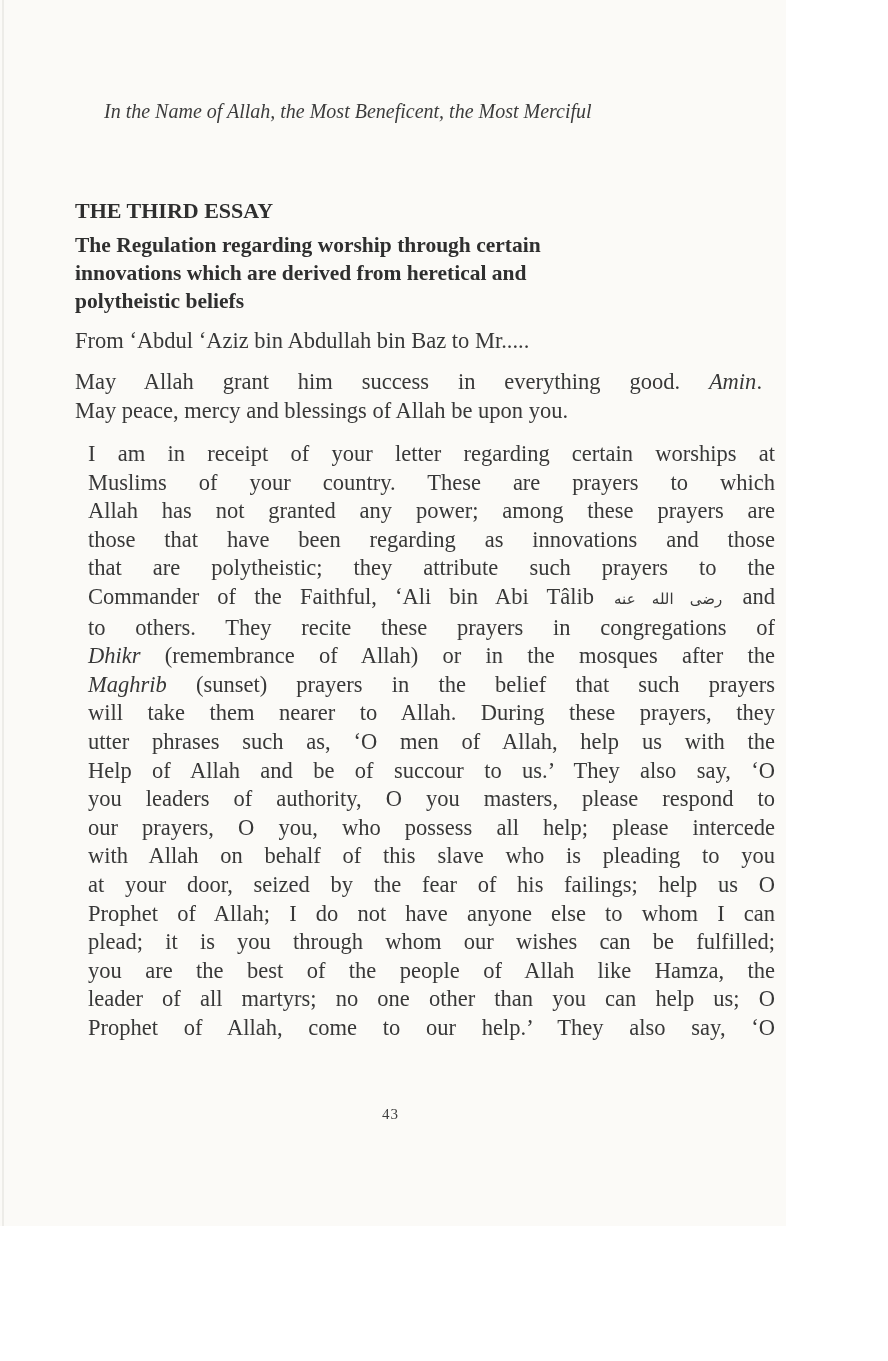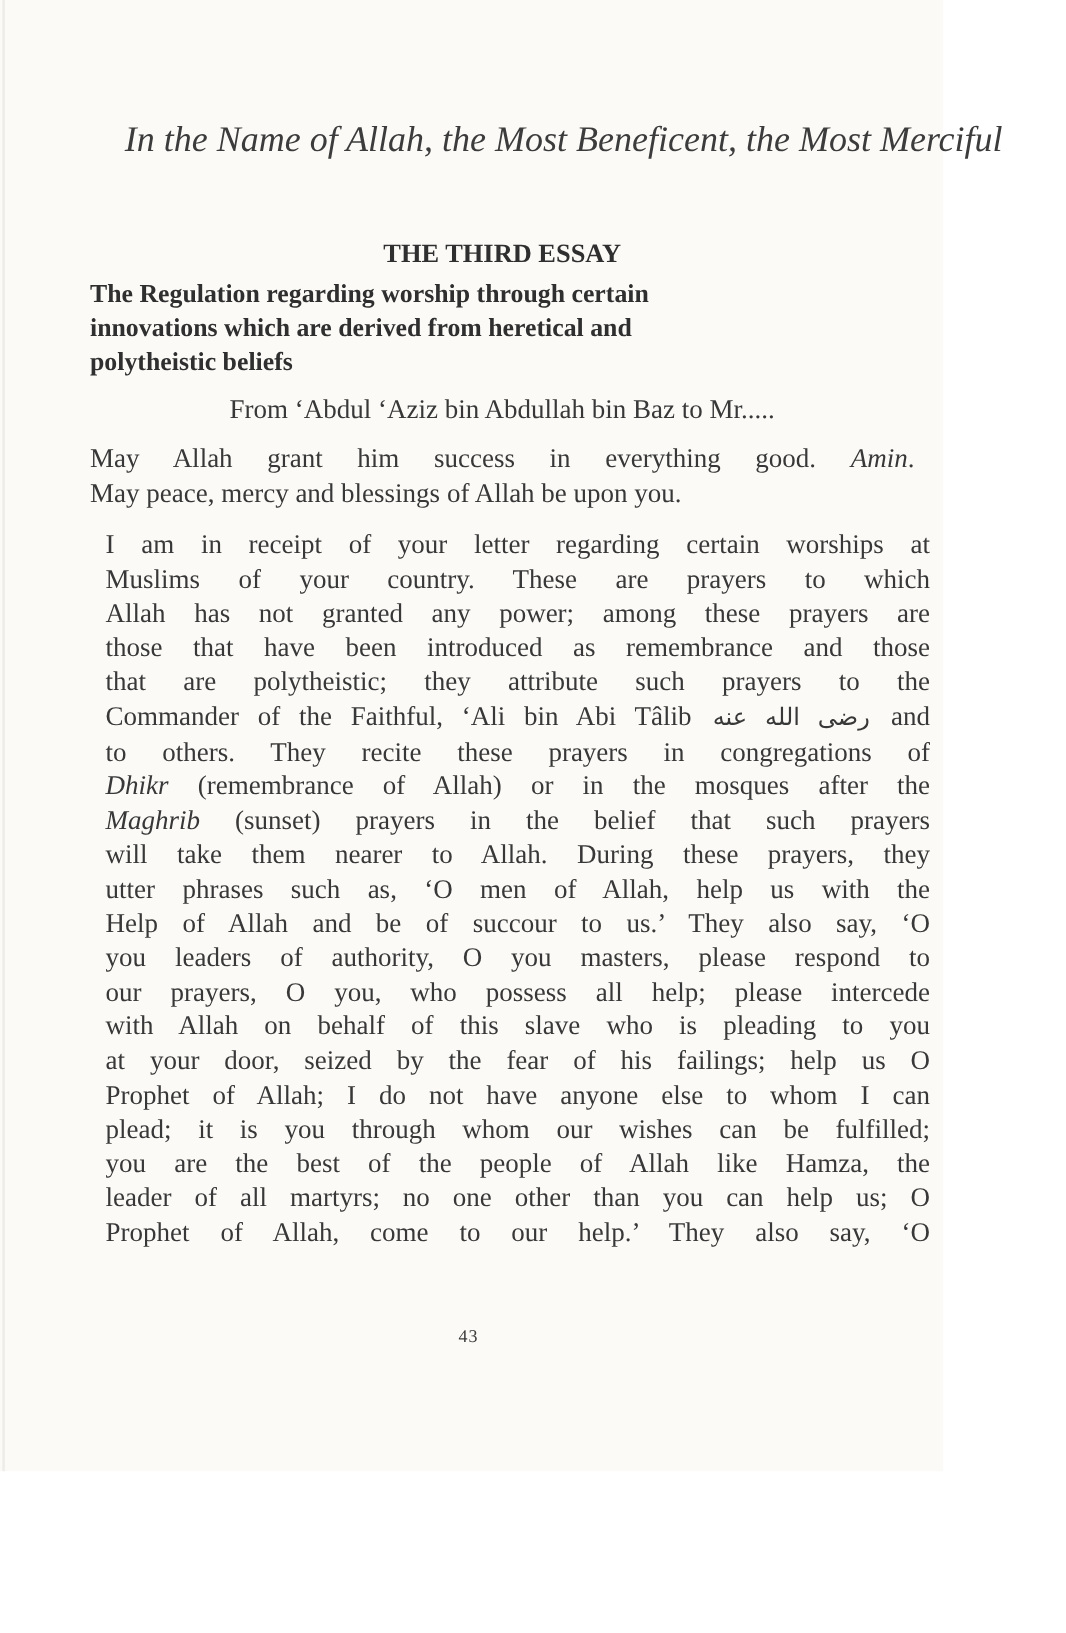--- a/index.html
+++ b/index.html
@@ -11,47 +11,46 @@
   .scan-area{
     position:absolute;left:0;top:0;width:786px;height:1226px;
     background:#fbfaf7;
   }
   .edge-line{
     position:absolute;left:2px;top:0;width:2px;height:1226px;
     background:#edecе8;background:#edece8;
   }
   .bismillah{
     position:absolute;left:104px;top:100px;width:640px;
-    font-style:italic;font-size:30px;color:#3c3c3c;white-space:nowrap;
+    font-style:italic;font-size:20px;color:#3c3c3c;white-space:nowrap;
   }
   .essay-title{
     position:absolute;left:75px;top:198px;width:687px;margin:0;
-    text-align:center;font-weight:bold;font-size:22px;color:#2f2f2f;
+    font-weight:bold;font-size:22px;color:#2f2f2f;
   }
   .essay-subtitle{
     position:absolute;left:75px;top:231px;width:687px;
     font-weight:bold;font-size:21.5px;line-height:28px;color:#2f2f2f;
   }
   .subtitle-line{text-align:left;}
   .salutation{
     position:absolute;left:75px;top:328px;width:687px;margin:0;
     font-size:22.5px;
-    text-align:center;
   }
   .greeting{
     position:absolute;left:75px;top:367px;width:687px;
     font-size:22.5px;line-height:29px;
   }
   .body-paragraph{
     position:absolute;left:75px;top:440px;width:687px;
     font-size:22.5px;line-height:28.6px;margin-left:13px;
   }
   .just-line{text-align:justify;text-align-last:justify;}
   .plain-line{text-align:left;}
-  .ar{font-size:20px;padding:0 2px;}
+  .ar{font-size:15px;padding:0 2px;}
   .page-number{
     position:absolute;left:75px;top:1106px;width:687px;
     text-align:center;font-size:15px;letter-spacing:1px;
     padding-right:56px;box-sizing:border-box;color:#3c3c3c;
   }
 </style>
 </head>
 <body>
 
 <div class="scan-area">
@@ -71,21 +70,21 @@
 
   <div class="greeting">
       <div class="just-line">May Allah grant him success in everything good. <i>Amin</i>.</div>
       <div class="plain-line">May peace, mercy and blessings of Allah be upon you.</div>
     </div>
 
   <div class="body-paragraph">
       <div class="just-line">I am in receipt of your letter regarding certain worships at</div>
       <div class="just-line">Muslims of your country. These are prayers to which</div>
       <div class="just-line">Allah has not granted any power; among these prayers are</div>
-      <div class="just-line">those that have been introduced as remembrance and those</div>
+      <div class="just-line">those that have been regarding as innovations and those</div>
       <div class="just-line">that are polytheistic; they attribute such prayers to the</div>
       <div class="just-line">Commander of the Faithful, ‘Ali bin Abi Tâlib <span class="ar" dir="rtl">رضى الله عنه</span> and</div>
       <div class="just-line">to others. They recite these prayers in congregations of</div>
       <div class="just-line"><i>Dhikr</i> (remembrance of Allah) or in the mosques after the</div>
       <div class="just-line"><i>Maghrib</i> (sunset) prayers in the belief that such prayers</div>
       <div class="just-line">will take them nearer to Allah. During these prayers, they</div>
       <div class="just-line">utter phrases such as, ‘O men of Allah, help us with the</div>
       <div class="just-line">Help of Allah and be of succour to us.’ They also say, ‘O</div>
       <div class="just-line">you leaders of authority, O you masters, please respond to</div>
       <div class="just-line">our prayers, O you, who possess all help; please intercede</div>

